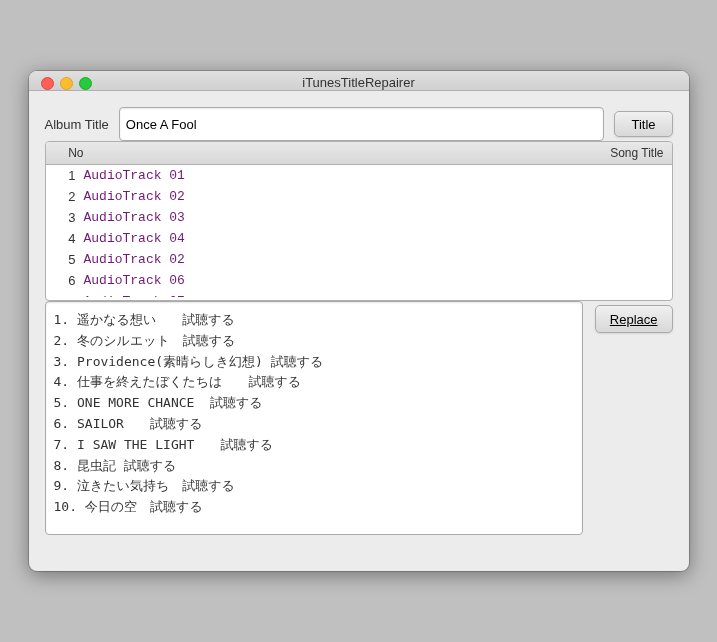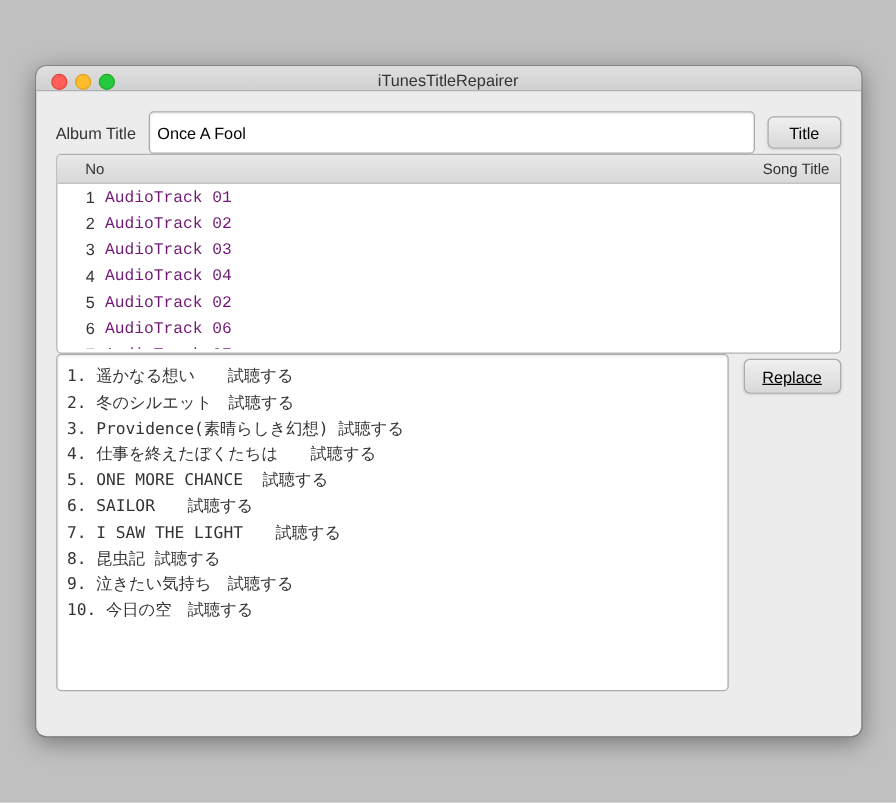--- a/index.html
+++ b/index.html
@@ -160,21 +160,21 @@
     }
 
     .lyrics-area-wrapper {
       display: flex;
       gap: 12px;
       align-items: flex-start;
     }
 
     .lyrics-textarea {
       flex: 1;
-      height: 270px;
+      height: 234px;
       border: 1px solid #aaa;
       border-radius: 4px;
       padding: 8px;
       font-size: 13px;
       resize: none;
       background: white;
       box-shadow: inset 0 1px 2px rgba(0,0,0,0.1);
       outline: none;
       line-height: 1.6;
       color: #333;

